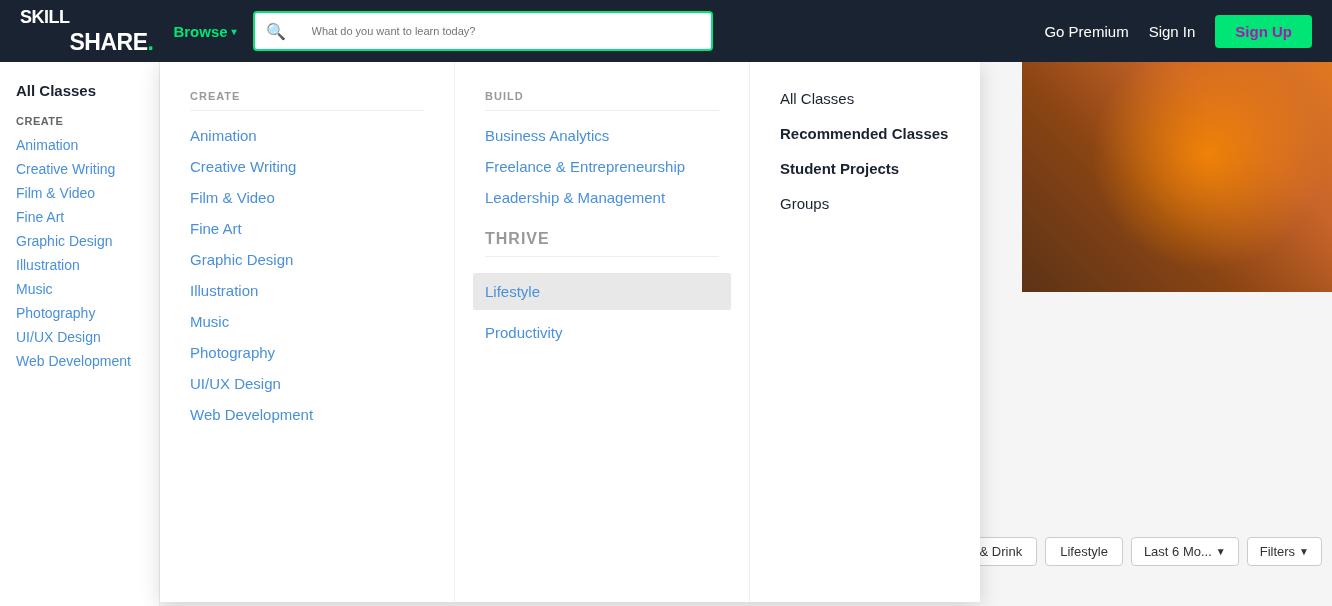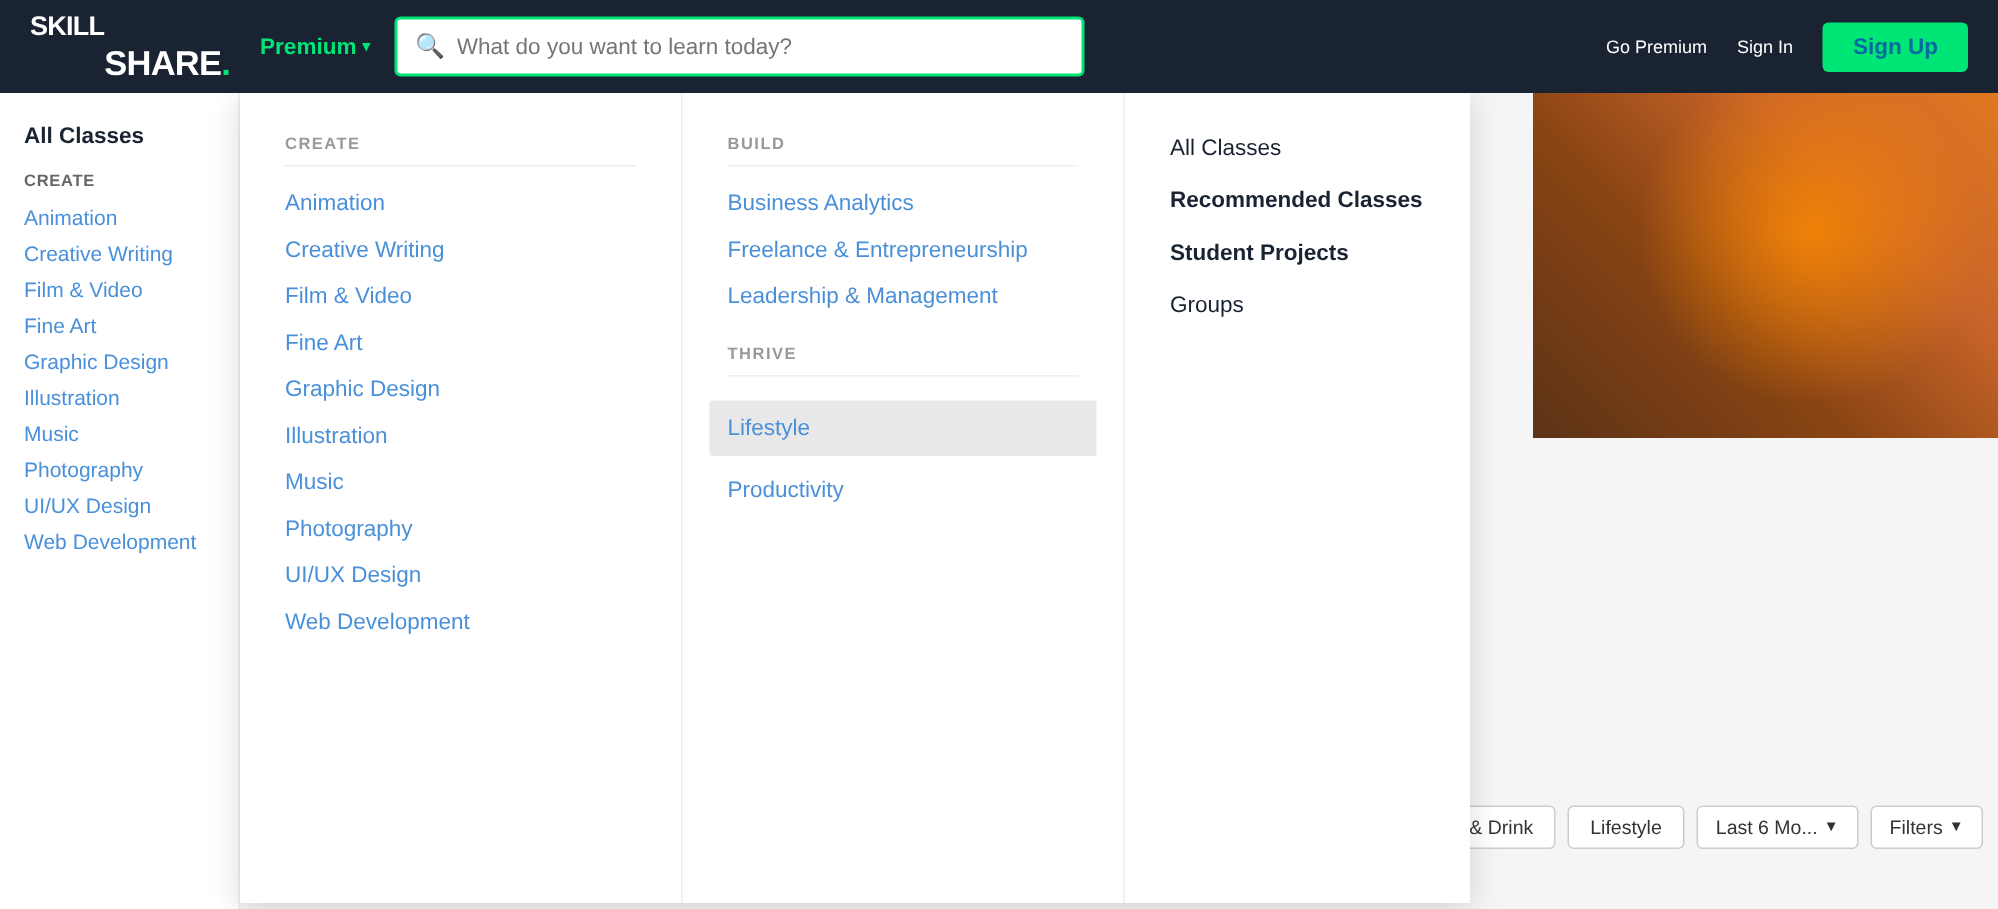--- a/index.html
+++ b/index.html
@@ -64,42 +64,43 @@
       border: 2px solid #00e676;
     }
     .search-bar .search-icon-svg {
       color: #999;
       margin-right: 8px;
       font-size: 16px;
     }
     .search-input {
       border: none;
       outline: none;
-      font-size: 15px;
+      font-size: 11px;
       color: #333;
       width: 100%;
       background: transparent;
+      margin-left: 17px;
     }
     .nav-right {
       margin-left: auto;
       display: flex;
       align-items: center;
       gap: 20px;
     }
     .nav-link {
       color: white;
-      font-size: 12px;
+      font-size: 15px;
       cursor: pointer;
       background: none;
       border: none;
       font-weight: 500;
     }
     .signup-btn {
       background: #00e676;
-      color: #0369a1;
+      color: #a21caf;
       font-size: 15px;
       font-weight: 700;
       padding: 8px 20px;
       border: none;
       border-radius: 4px;
       cursor: pointer;
     }
 
     
     .page-body {
@@ -180,21 +181,21 @@
       padding: 10px 12px;
       margin-left: -12px;
       margin-right: -12px;
       border-radius: 2px;
       color: #4a90d9;
     }
     .thrive-section {
       margin-top: 24px;
     }
     .thrive-label {
-      font-size: 11px;
+      font-size: 16px;
       font-weight: 700;
       color: #999;
       letter-spacing: 1px;
       text-transform: uppercase;
       margin-bottom: 16px;
       padding-bottom: 8px;
       border-bottom: 1px solid #eee;
     }
 
     
@@ -275,21 +276,21 @@
 <body>
 
 <nav class="navbar">
   <div class="logo">
     <span class="logo-text">SKILL</span>
     <span class="logo-sub">
       <span>SHARE</span><span class="logo-dot">.</span>
     </span>
   </div>
   <button class="browse-btn">
-    <span>Premium</span>
+    <span>Browse</span>
     <span class="chevron">▾</span>
   </button>
   <div class="search-bar">
     <span class="search-icon-svg">🔍</span>
     <input class="search-input" type="text" placeholder="What do you want to learn today?" style="">
   </div>
   <div class="nav-right">
     <button class="nav-link">Go Premium</button>
     <button class="nav-link">Sign In</button>
     <button class="signup-btn">Sign Up</button>

